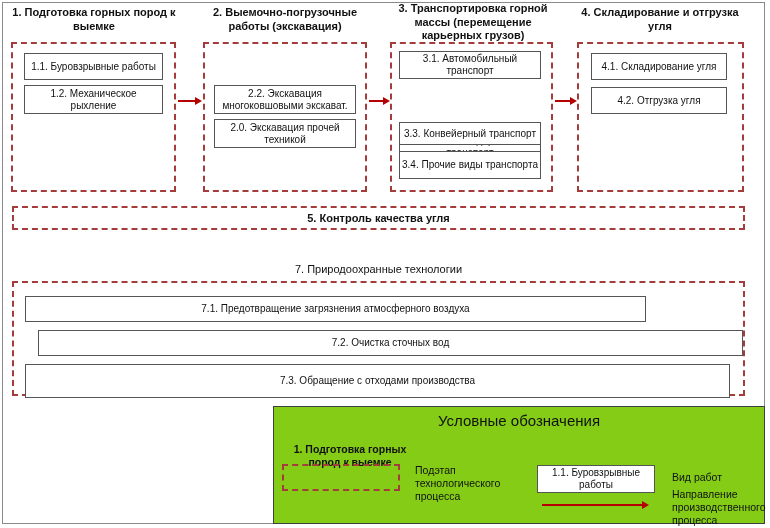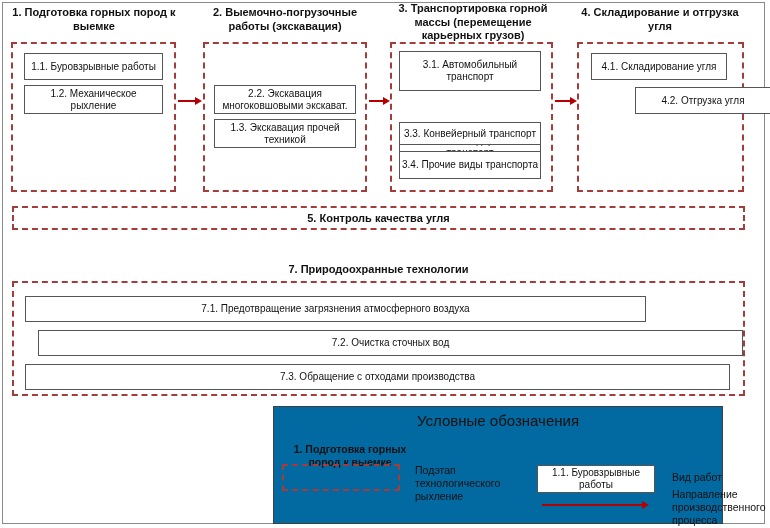--- a/index.html
+++ b/index.html
@@ -32,25 +32,25 @@
     content:""; position:absolute; right:-7px; top:-3px; width:0; height:0;
     border-left:7px solid #b40000; border-top:4px solid transparent;
     border-bottom:4px solid transparent;
   }
   .band {
     position:absolute; border:2px dashed #a53c3c; box-sizing:border-box;
     display:flex; align-items:center; justify-content:center;
     font-weight:bold; font-size:11px; background:#fff;
   }
   .sec7-title {
-    position:absolute; text-align:center; font-weight:bold; font-size:11px;
+    position:absolute; text-align:center; font-weight:normal; font-size:11px;
   }
   .legend {
-    position:absolute; left:273px; top:406px; width:450px; height:118px;
-    border:1px solid #3f3f3f; box-sizing:border-box; background:#0369a1;
+    position:absolute; left:273px; top:406px; width:492px; height:118px;
+    border:1px solid #3f3f3f; box-sizing:border-box; background:#84cc16;
   }
   .legend-title {
     position:absolute; left:0; top:5px; width:100%; text-align:center;
     font-size:15px; font-weight:normal;
   }
   .legend-stage-title {
     position:absolute; left:10px; top:36px; width:132px; text-align:center;
     font-weight:bold; font-size:10.5px; line-height:12.5px;
   }
   .legend-stage-box {
@@ -72,54 +72,54 @@
   <div class="col-title" style="left:383px;top:2px;width:180px;">3. Транспортировка горной массы (перемещение карьерных грузов)</div>
   <div class="col-title" style="left:568px;top:6px;width:184px;">4. Складирование и отгрузка угля</div>
 
   <div class="stage" style="left:11px;top:42px;width:165px;height:150px;">
     <div class="wbox" style="left:11px;top:9px;width:139px;height:27px;">1.1. Буровзрывные работы</div>
     <div class="wbox" style="left:11px;top:41px;width:139px;height:29px;">1.2. Механическое рыхление</div>
   </div>
 
   <div class="stage" style="left:203px;top:42px;width:164px;height:150px;">
     <div class="wbox" style="left:9px;top:41px;width:142px;height:29px;">2.2. Экскавация многоковшовыми экскават.</div>
-    <div class="wbox" style="left:9px;top:75px;width:142px;height:29px;">1.3. Экскавация прочей техникой</div>
+    <div class="wbox" style="left:9px;top:75px;width:142px;height:29px;">2.0. Экскавация прочей техникой</div>
   </div>
 
   <div class="stage" style="left:390px;top:42px;width:163px;height:150px;">
-    <div class="wbox" style="left:7px;top:7px;width:142px;height:40px;">3.1. Автомобильный транспорт</div>
+    <div class="wbox" style="left:7px;top:7px;width:142px;height:28px;">3.1. Автомобильный транспорт</div>
     <div class="wbox" style="left:7px;top:42px;width:142px;height:27px;margin-top:47px;">3.2. Железнодорожный транспорт</div>
     <div class="wbox" style="left:7px;top:78px;width:142px;height:23px;">3.3. Конвейерный транспорт</div>
     <div class="wbox" style="left:7px;top:107px;width:142px;height:28px;">3.4. Прочие виды транспорта</div>
   </div>
 
   <div class="stage" style="left:577px;top:42px;width:167px;height:150px;">
     <div class="wbox" style="left:12px;top:9px;width:136px;height:27px;">4.1. Складирование угля</div>
-    <div class="wbox" style="left:12px;top:43px;width:136px;height:27px;margin-left:44px;">4.2. Отгрузка угля</div>
+    <div class="wbox" style="left:12px;top:43px;width:136px;height:27px;">4.2. Отгрузка угля</div>
   </div>
 
   <div class="arrow" style="left:178px;top:100px;width:17px;"></div>
   <div class="arrow" style="left:369px;top:100px;width:14px;"></div>
   <div class="arrow" style="left:555px;top:100px;width:15px;"></div>
 
   <div class="band" style="left:12px;top:206px;width:733px;height:24px;">5. Контроль качества угля</div>
 
   <div class="sec7-title" style="left:12px;top:263px;width:733px;">7. Природоохранные технологии</div>
   <div class="stage" style="left:12px;top:281px;width:733px;height:115px;">
     <div class="wbox" style="left:11px;top:13px;width:621px;height:26px;">7.1. Предотвращение загрязнения атмосферного воздуха</div>
     <div class="wbox" style="left:24px;top:47px;width:705px;height:26px;">7.2. Очистка сточных вод</div>
-    <div class="wbox" style="left:11px;top:81px;width:705px;height:26px;">7.3. Обращение с отходами производства</div>
+    <div class="wbox" style="left:11px;top:81px;width:705px;height:34px;">7.3. Обращение с отходами производства</div>
   </div>
 
   <div class="legend">
     <div class="legend-title">Условные обозначения</div>
 
     <div class="legend-stage-title">1. Подготовка горных пород к выемке</div>
     <div class="legend-stage-box"></div>
-    <div class="legend-caption" style="left:141px;top:57px;width:115px;">Подэтап технологического рыхление</div>
+    <div class="legend-caption" style="left:141px;top:57px;width:115px;">Подэтап технологического процесса</div>
 
     <div class="wbox" style="left:263px;top:58px;width:118px;height:28px;">1.1. Буровзрывные работы</div>
     <div class="legend-caption" style="left:398px;top:64px;width:90px;">Вид работ</div>
 
     <div class="arrow" style="left:268px;top:97px;width:100px;"></div>
     <div class="legend-caption" style="left:398px;top:81px;width:112px;">Направление производственного процесса</div>
   </div>
 </div>
 
 </body></html>

